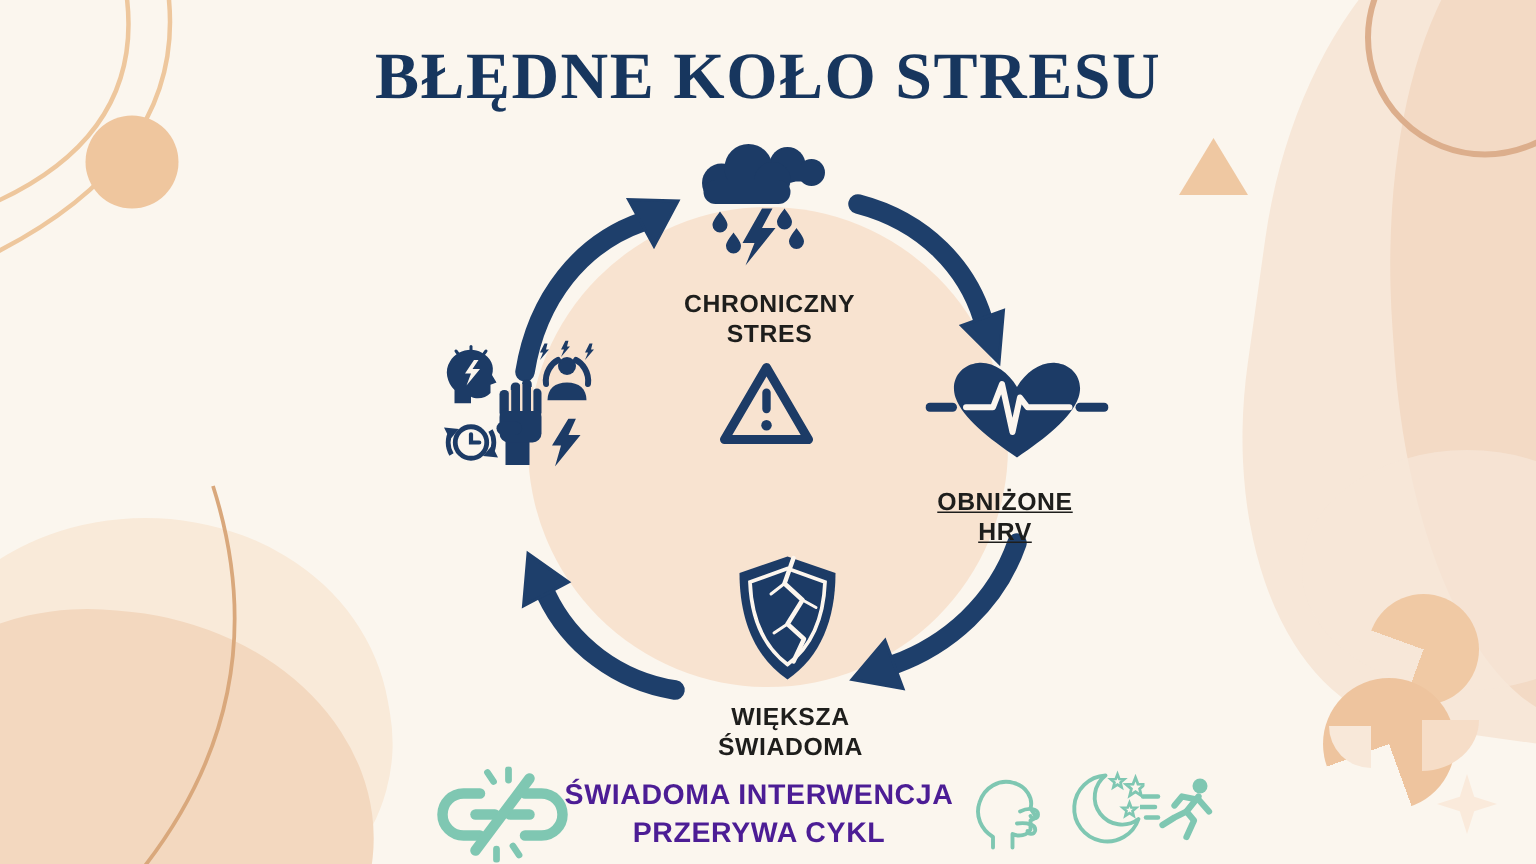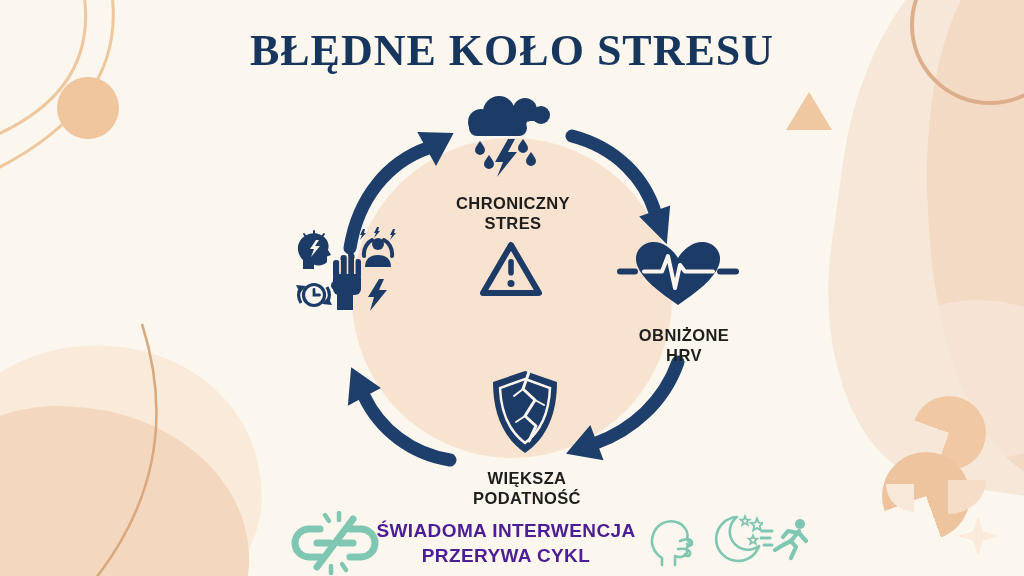--- a/index.html
+++ b/index.html
@@ -112,31 +112,31 @@
   </svg>
   <div class="node-label" style="left:513px; top:177px;margin-top:16px;">CHRONICZNY
 STRES</div>
 
   <svg class="icon" style="left:617px; top:232px;" width="122" height="80" viewBox="0 0 122 80">
     <path d="M61 73 C42 60 25 47 20 33 C16 21 24 11 35 10 C45 9 55 16 61 26 C67 16 77 9 87 10 C98 11 106 21 102 33 C97 47 80 60 61 73 Z" fill="#1c3b66"></path>
     <rect x="0" y="36.5" width="21" height="6" rx="3" fill="#1c3b66"></rect>
     <rect x="100" y="36.5" width="22" height="6" rx="3" fill="#1c3b66"></rect>
     <polyline points="27,39.5 45,39.5 51,24 58,56 63,33 68,39.5 96,39.5" fill="none" stroke="#fdf6ee" stroke-width="4" stroke-linecap="round" stroke-linejoin="round"></polyline>
   </svg>
-  <div class="node-label" style="left:684px; top:325px;">OBNIŻONE
+  <div class="node-label" style="left:670px; top:325px;text-decoration:underline;">OBNIŻONE
 HRV</div>
 
   <svg class="icon" style="left:489px; top:369px;" width="73" height="86" viewBox="0 0 73 86">
     <path d="M36 2 L68 13 C68 44 58 69 36 84 C14 69 4 44 4 13 Z" fill="#1c3b66"></path>
     <path d="M36 10 L61 19 C60 44 52 62 36 74 C20 62 12 44 11 19 Z" fill="none" stroke="#fdf6ee" stroke-width="2.5"></path>
     <path d="M40 3 L34 20 L46 31 L36 47 L47 57 L40 72" fill="none" stroke="#fdf6ee" stroke-width="3" stroke-linecap="round" stroke-linejoin="round"></path>
     <path d="M34 20 L25 27 M36 47 L27 53 M46 31 L55 36" fill="none" stroke="#fdf6ee" stroke-width="2" stroke-linecap="round"></path>
   </svg>
   <div class="node-label" style="left:527px; top:468px;">WIĘKSZA
-PODATNOŚĆ</div>
+ŚWIADOMA</div>
 
   <svg class="icon" style="left:295px; top:229px;" width="40" height="40" viewBox="0 0 40 40">
     <g stroke="#1c3b66" stroke-width="2" stroke-linecap="round">
       <path d="M9 5 L12 9"></path>
         <path d="M19 2 L19 7"></path>
         <path d="M29 5 L26 9"></path>
     </g>
     <path d="M8 40 L8 31 C3 26 1 18 5 12 C9 5 19 2 26 6 C32 9 35 15 33 21 L36 26 L32 27.5 L32 33 C29 36.5 23 37.5 19 35.5 L19 40 Z" fill="#1c3b66"></path>
     <polygon points="21,11 15,20 19,20 16,28 25,17 20,17 24,11" fill="#fbf5ec"></polygon>
   </svg>

